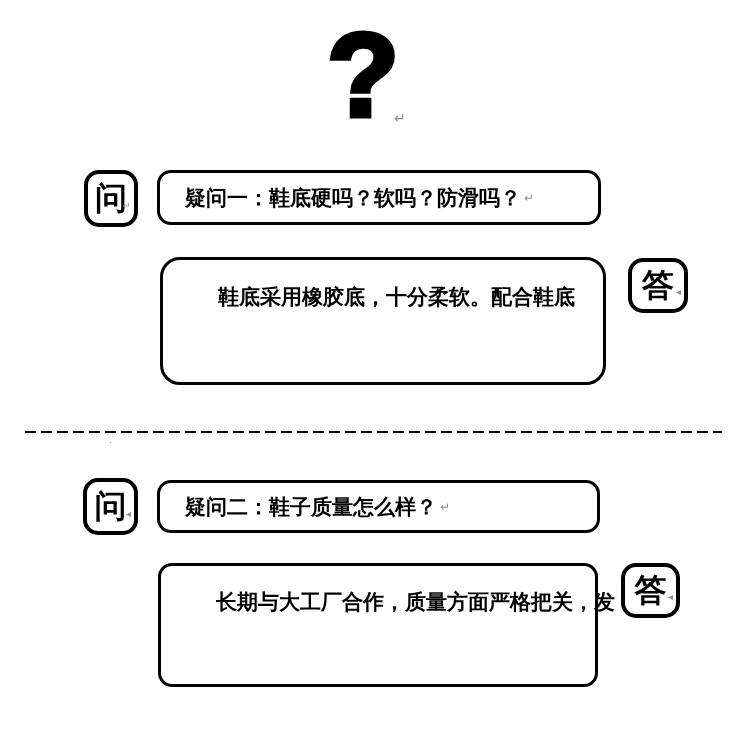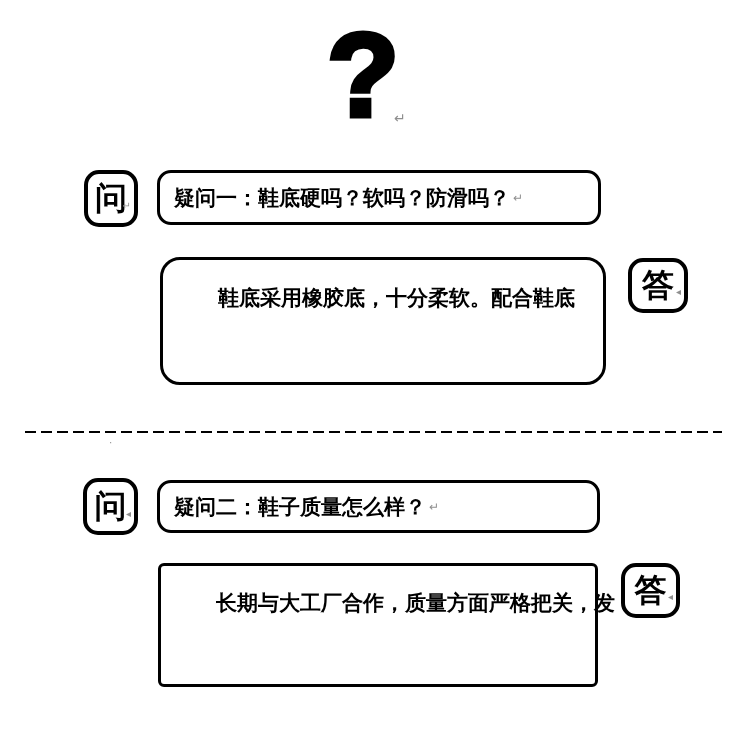--- a/index.html
+++ b/index.html
@@ -71,21 +71,21 @@
 
   
   .q-bubble {
     position: absolute;
     box-sizing: border-box;
     border: 3px solid #000000;
     border-radius: 14px;
     background: #ffffff;
     display: flex;
     align-items: center;
-    padding-left: 14px;
+    padding-left: 25px;
     font-size: 21px;
     font-weight: bold;
     white-space: nowrap;
   }
   .q-bubble-1 { left: 157px; top: 170px; width: 444px; height: 55px; }
   .q-bubble-2 { left: 157px; top: 480px; width: 443px; height: 53px; text-align: right; }
 
   
   .a-bubble {
     position: absolute;
@@ -96,25 +96,25 @@
     font-weight: bold;
     line-height: 45px;
   }
   .a-bubble-1 {
     left: 160px; top: 257px; width: 446px; height: 128px;
     border-radius: 20px;
     padding: 15px 14px 0 10px;
   }
   .a-bubble-2 {
     left: 158px; top: 563px; width: 440px; height: 124px;
-    border-radius: 6px;
+    border-radius: 14px;
     padding: 14px 14px 0 10px;
   }
   .a-line { display: block; white-space: nowrap; }
-  .a-line-first { padding-left: 45px; }
+  .a-line-first { padding-left: 45px; font-family: Liberation Serif, serif; }
 
   .inline-pilcrow {
     font-size: 12px;
     color: #8f8f8f;
     font-weight: normal;
     margin-left: 3px;
   }
 
   
   .divider {

